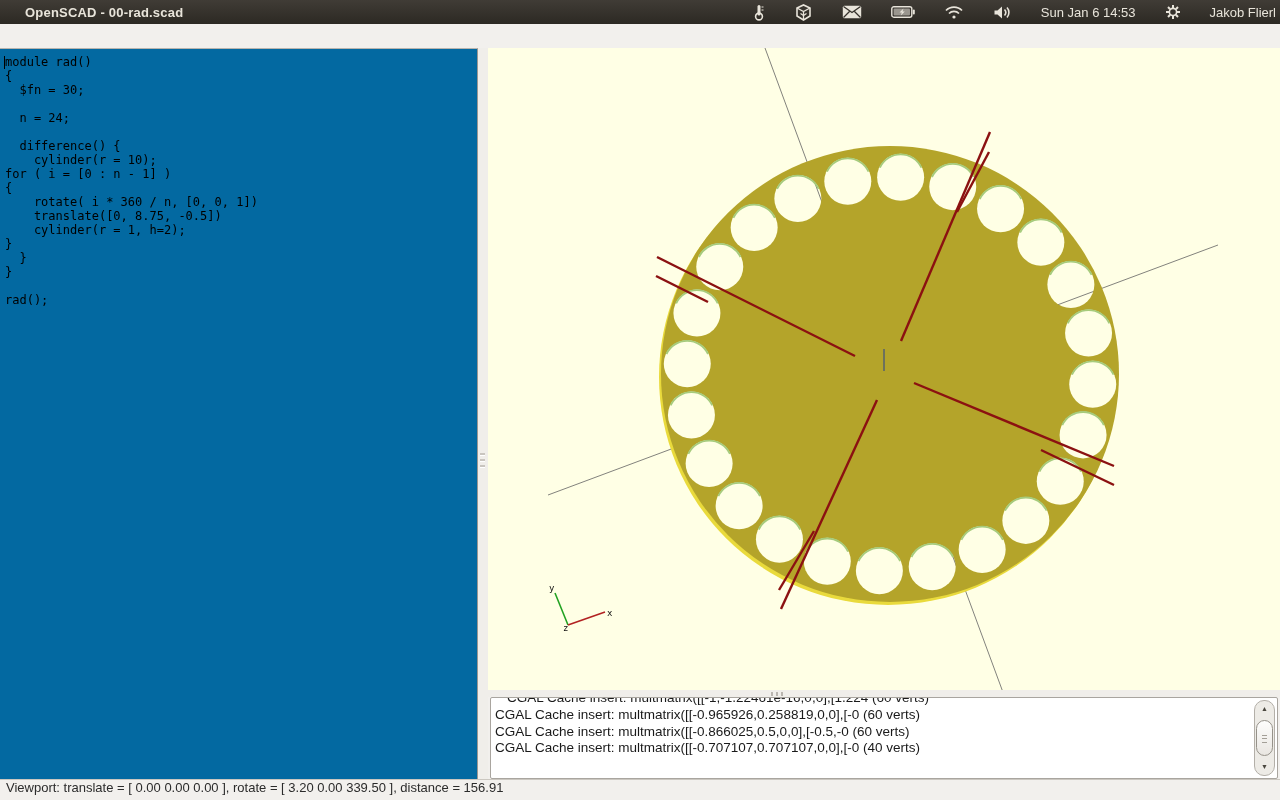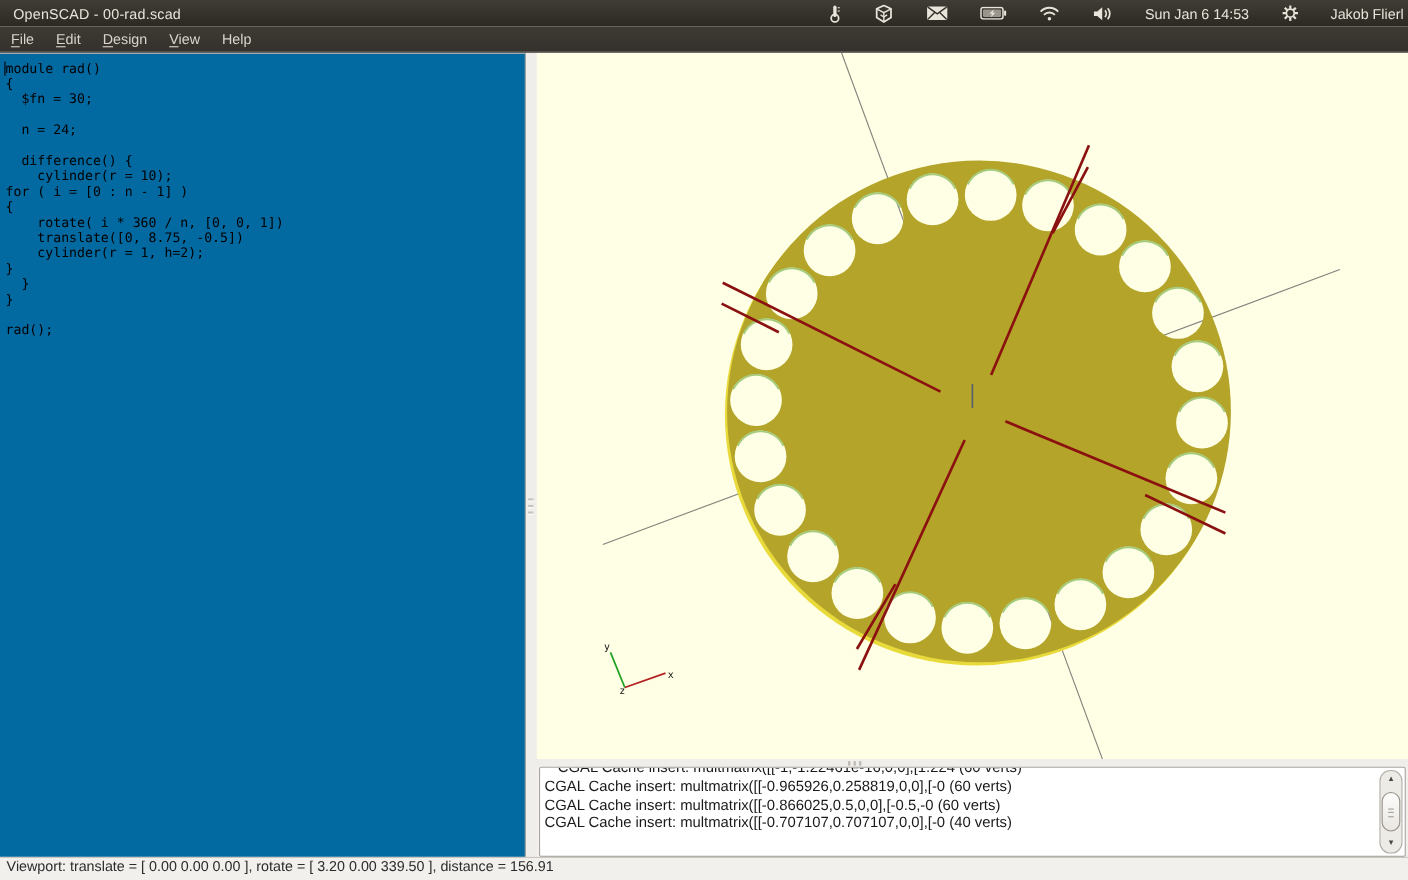--- a/index.html
+++ b/index.html
@@ -4,21 +4,21 @@
 <style>
   html,body{margin:0;padding:0;}
   body{width:1280px;height:800px;overflow:hidden;background:#f2f0ed;
        font-family:"Liberation Sans","DejaVu Sans",sans-serif;}
   #app{position:relative;width:1280px;height:800px;}
 
   
   #top-bar{position:absolute;left:0;top:0;width:1280px;height:24px;
     background:linear-gradient(#403c36,#2c2923);display:flex;align-items:center;
     color:#e8e4da;font-size:13px;}
-  #window-title{font-weight:normal;padding-left:12px;flex:0 0 auto;letter-spacing:.2px;}
+  #window-title{font-weight:bold;padding-left:25px;flex:0 0 auto;letter-spacing:.2px;}
   #tray{margin-left:auto;display:flex;align-items:center;gap:29px;padding-right:4px;}
   .tray-icon{display:inline-flex;align-items:center;}
   .tray-icon svg{display:block;}
 
   
   #menu-bar{position:absolute;left:0;top:24px;width:1280px;height:24px;
     background:linear-gradient(#3e3a34,#34302b);display:flex;align-items:center;
     color:#d9d5cc;font-size:13px;border-bottom:1px solid #23201c;box-sizing:border-box;}
   .menu-item{padding:3px 10px;cursor:default;}
   .menu-item u{text-decoration:underline;text-underline-offset:2px;}
@@ -125,27 +125,20 @@
             <line x1="3" y1="13" x2="5.2" y2="10.8"></line>
               <line x1="10.8" y1="5.2" x2="13" y2="3"></line>
           </g>
           <circle cx="8" cy="8" r="3.6" fill="#35312b" stroke="#e8e4da" stroke-width="1.6"></circle>
         </svg>
       </span>
       <span id="user-name">Jakob Flierl</span>
     </div>
   </div>
 
-  <div id="menu-bar">
-      <span class="menu-item"><u>F</u>ile</span>
-      <span class="menu-item"><u>E</u>dit</span>
-      <span class="menu-item"><u>D</u>esign</span>
-      <span class="menu-item"><u>V</u>iew</span>
-      <span class="menu-item">Help</span>
-    </div>
 
   <div id="main">
 
     <div id="editor">
       <pre id="editor-code">module rad()
 {
   $fn = 30;
 
   n = 24;
 

